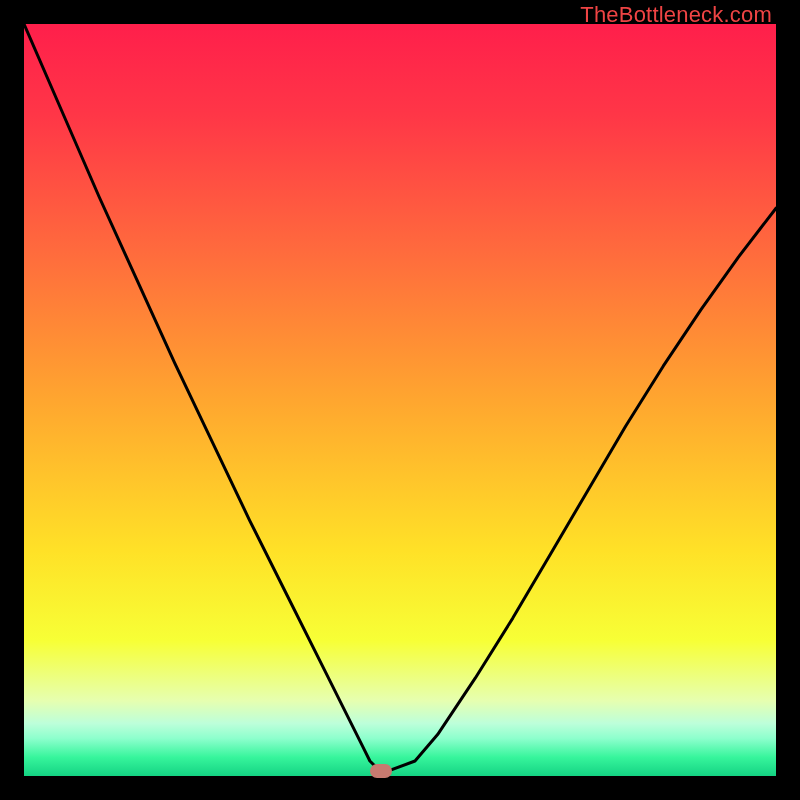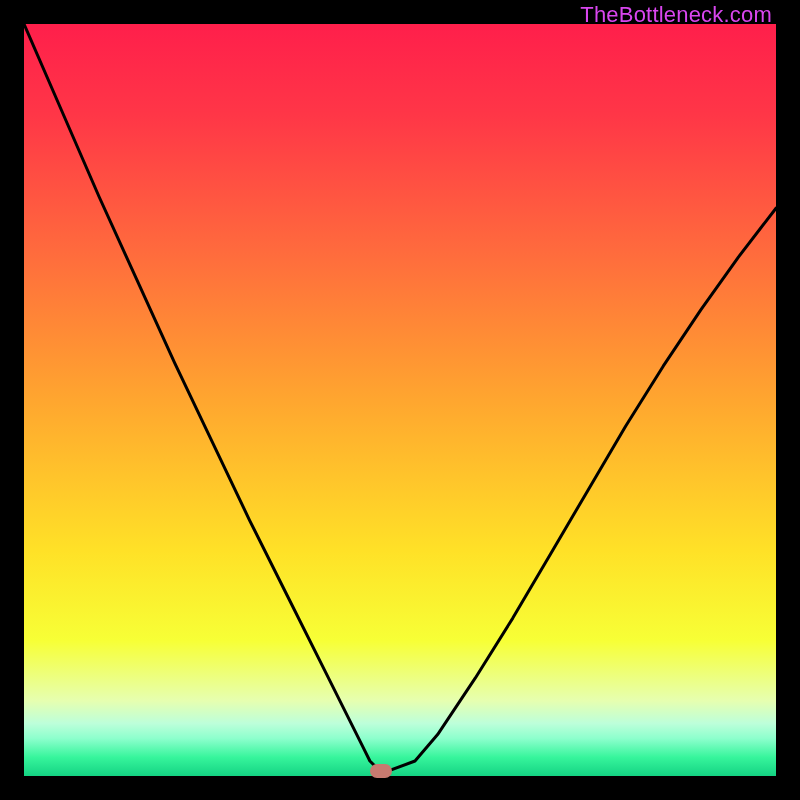--- a/index.html
+++ b/index.html
@@ -23,21 +23,21 @@
     position: absolute;
     left: 0;
     top: 0;
     width: 752px;
     height: 752px;
   }
   .watermark {
     position: absolute;
     top: 2px;
     right: 28px;
-    color: #d946ef;
+    color: #ef4444;
     font-size: 22px;
     font-weight: 500;
     letter-spacing: 0.2px;
     user-select: none;
   }
   .marker {
     position: absolute;
     width: 22px;
     height: 14px;
     border-radius: 8px;

